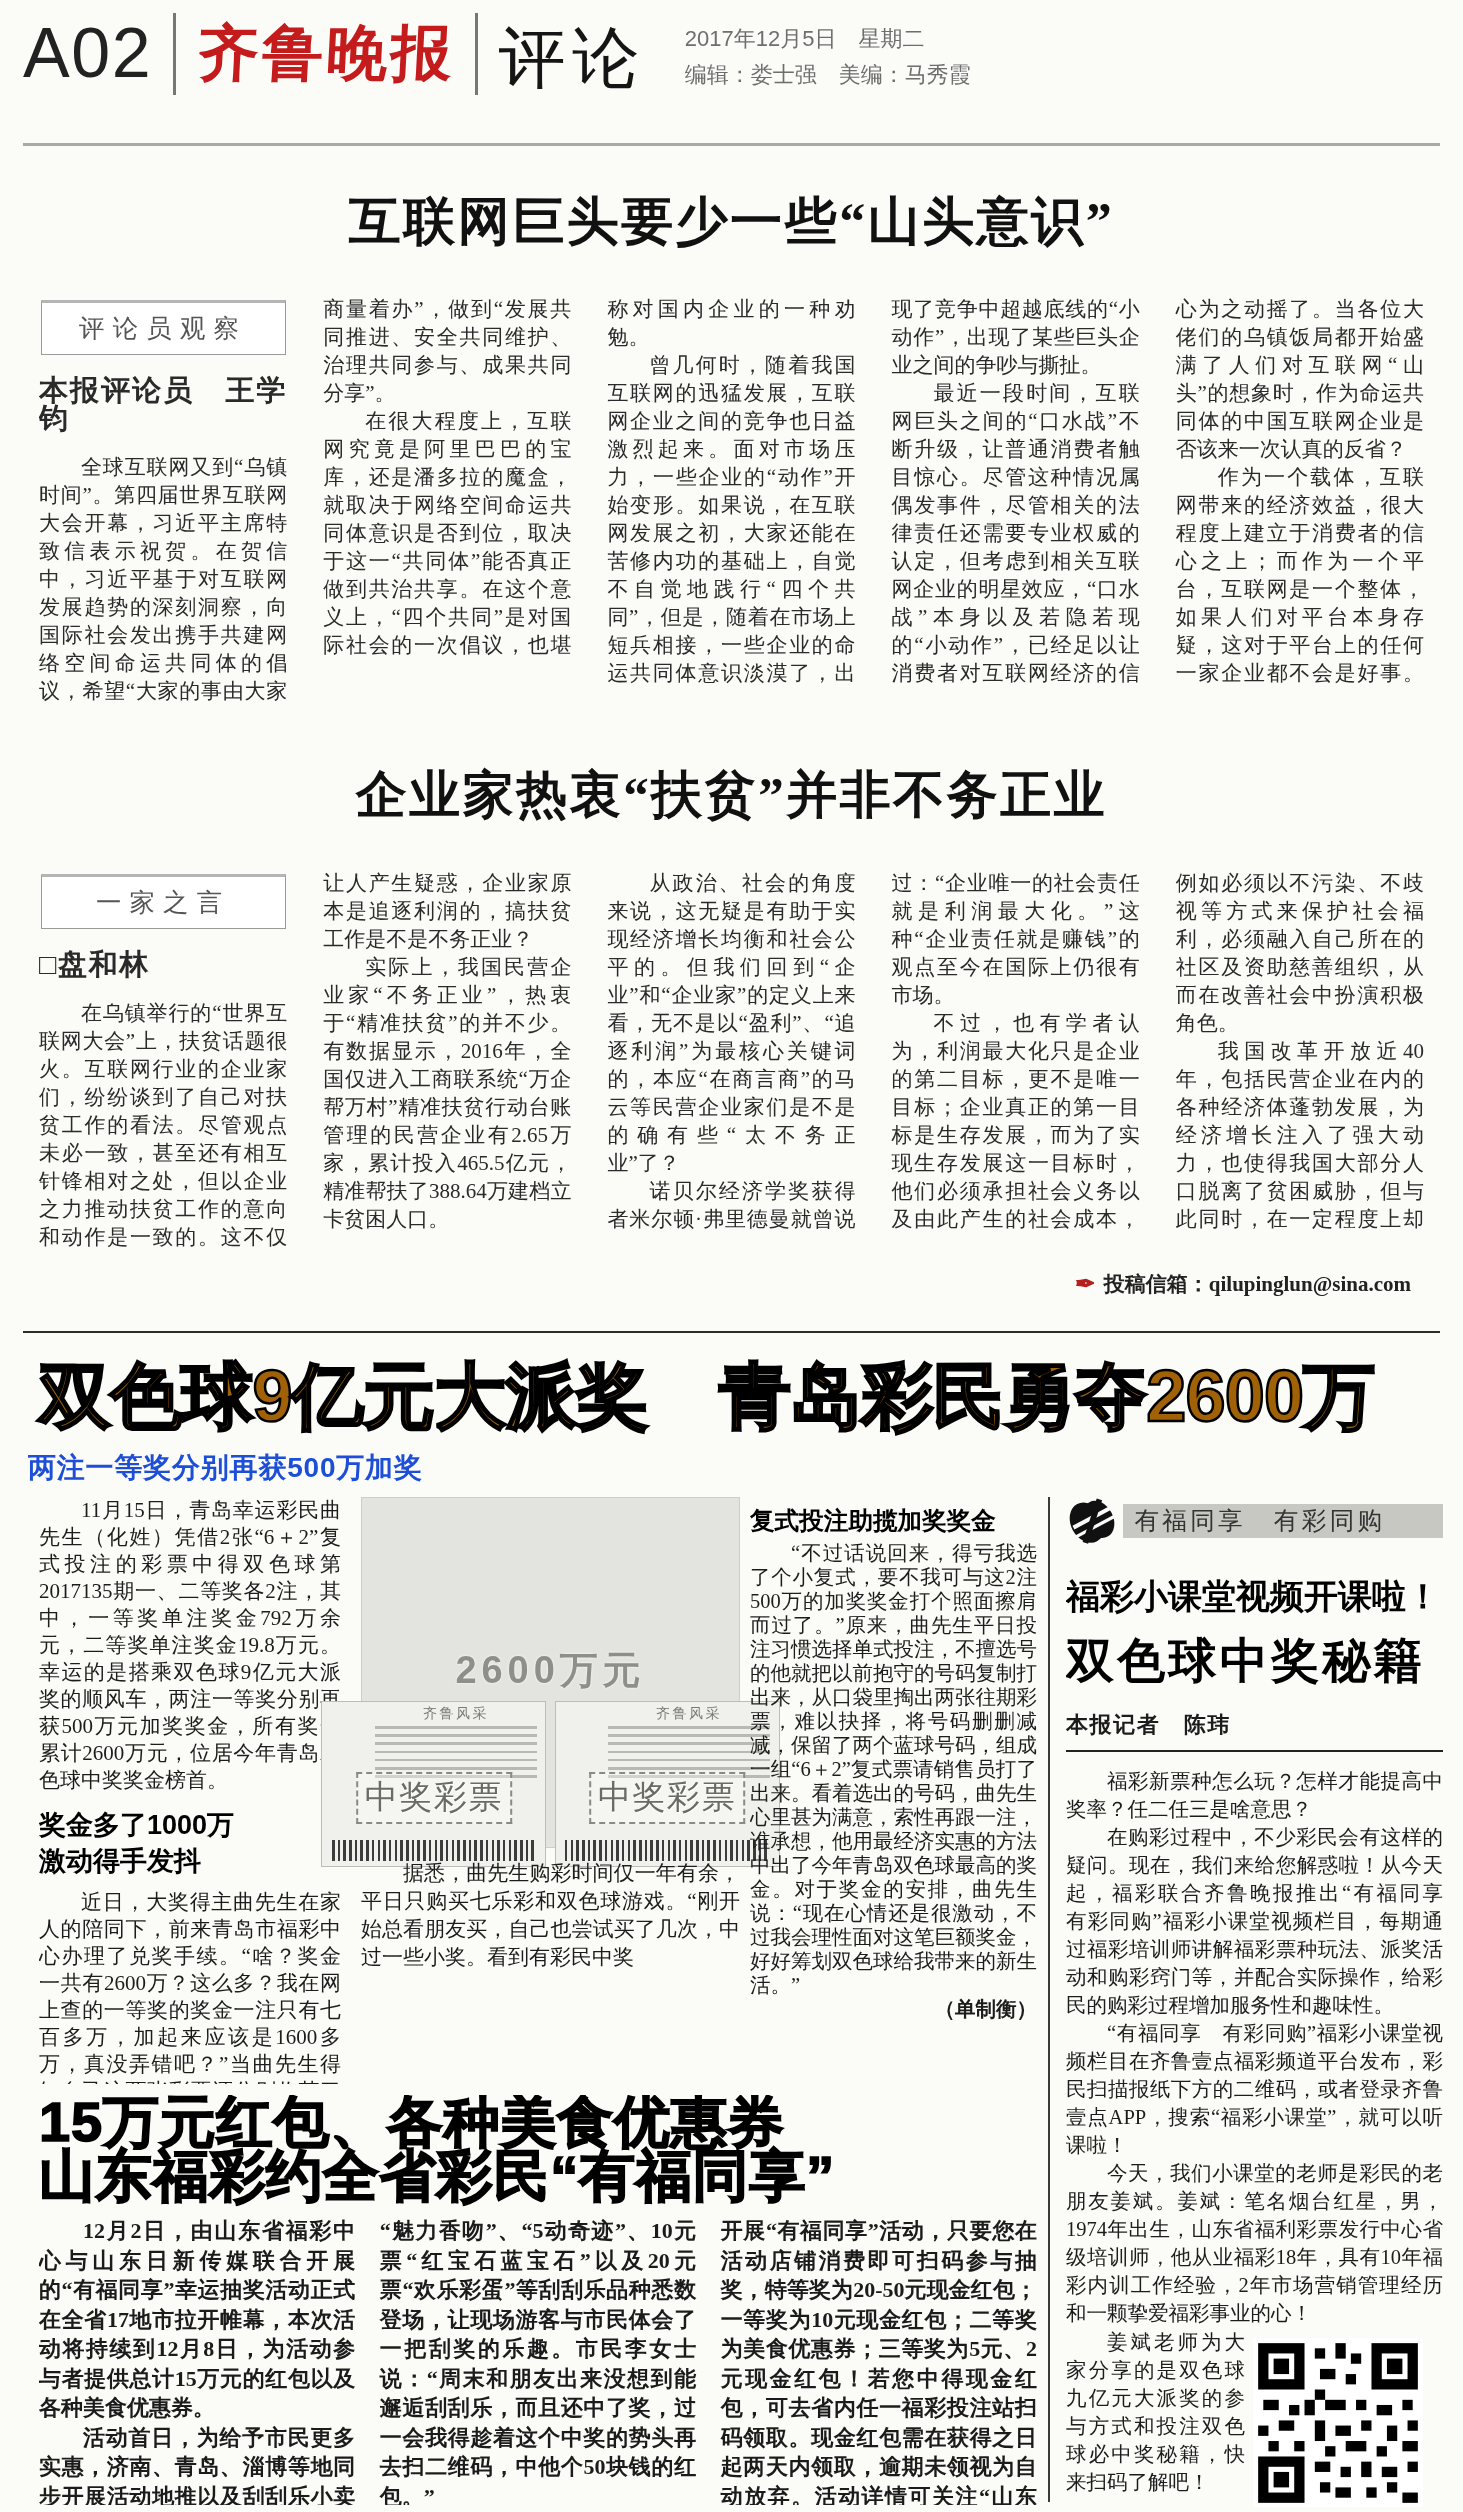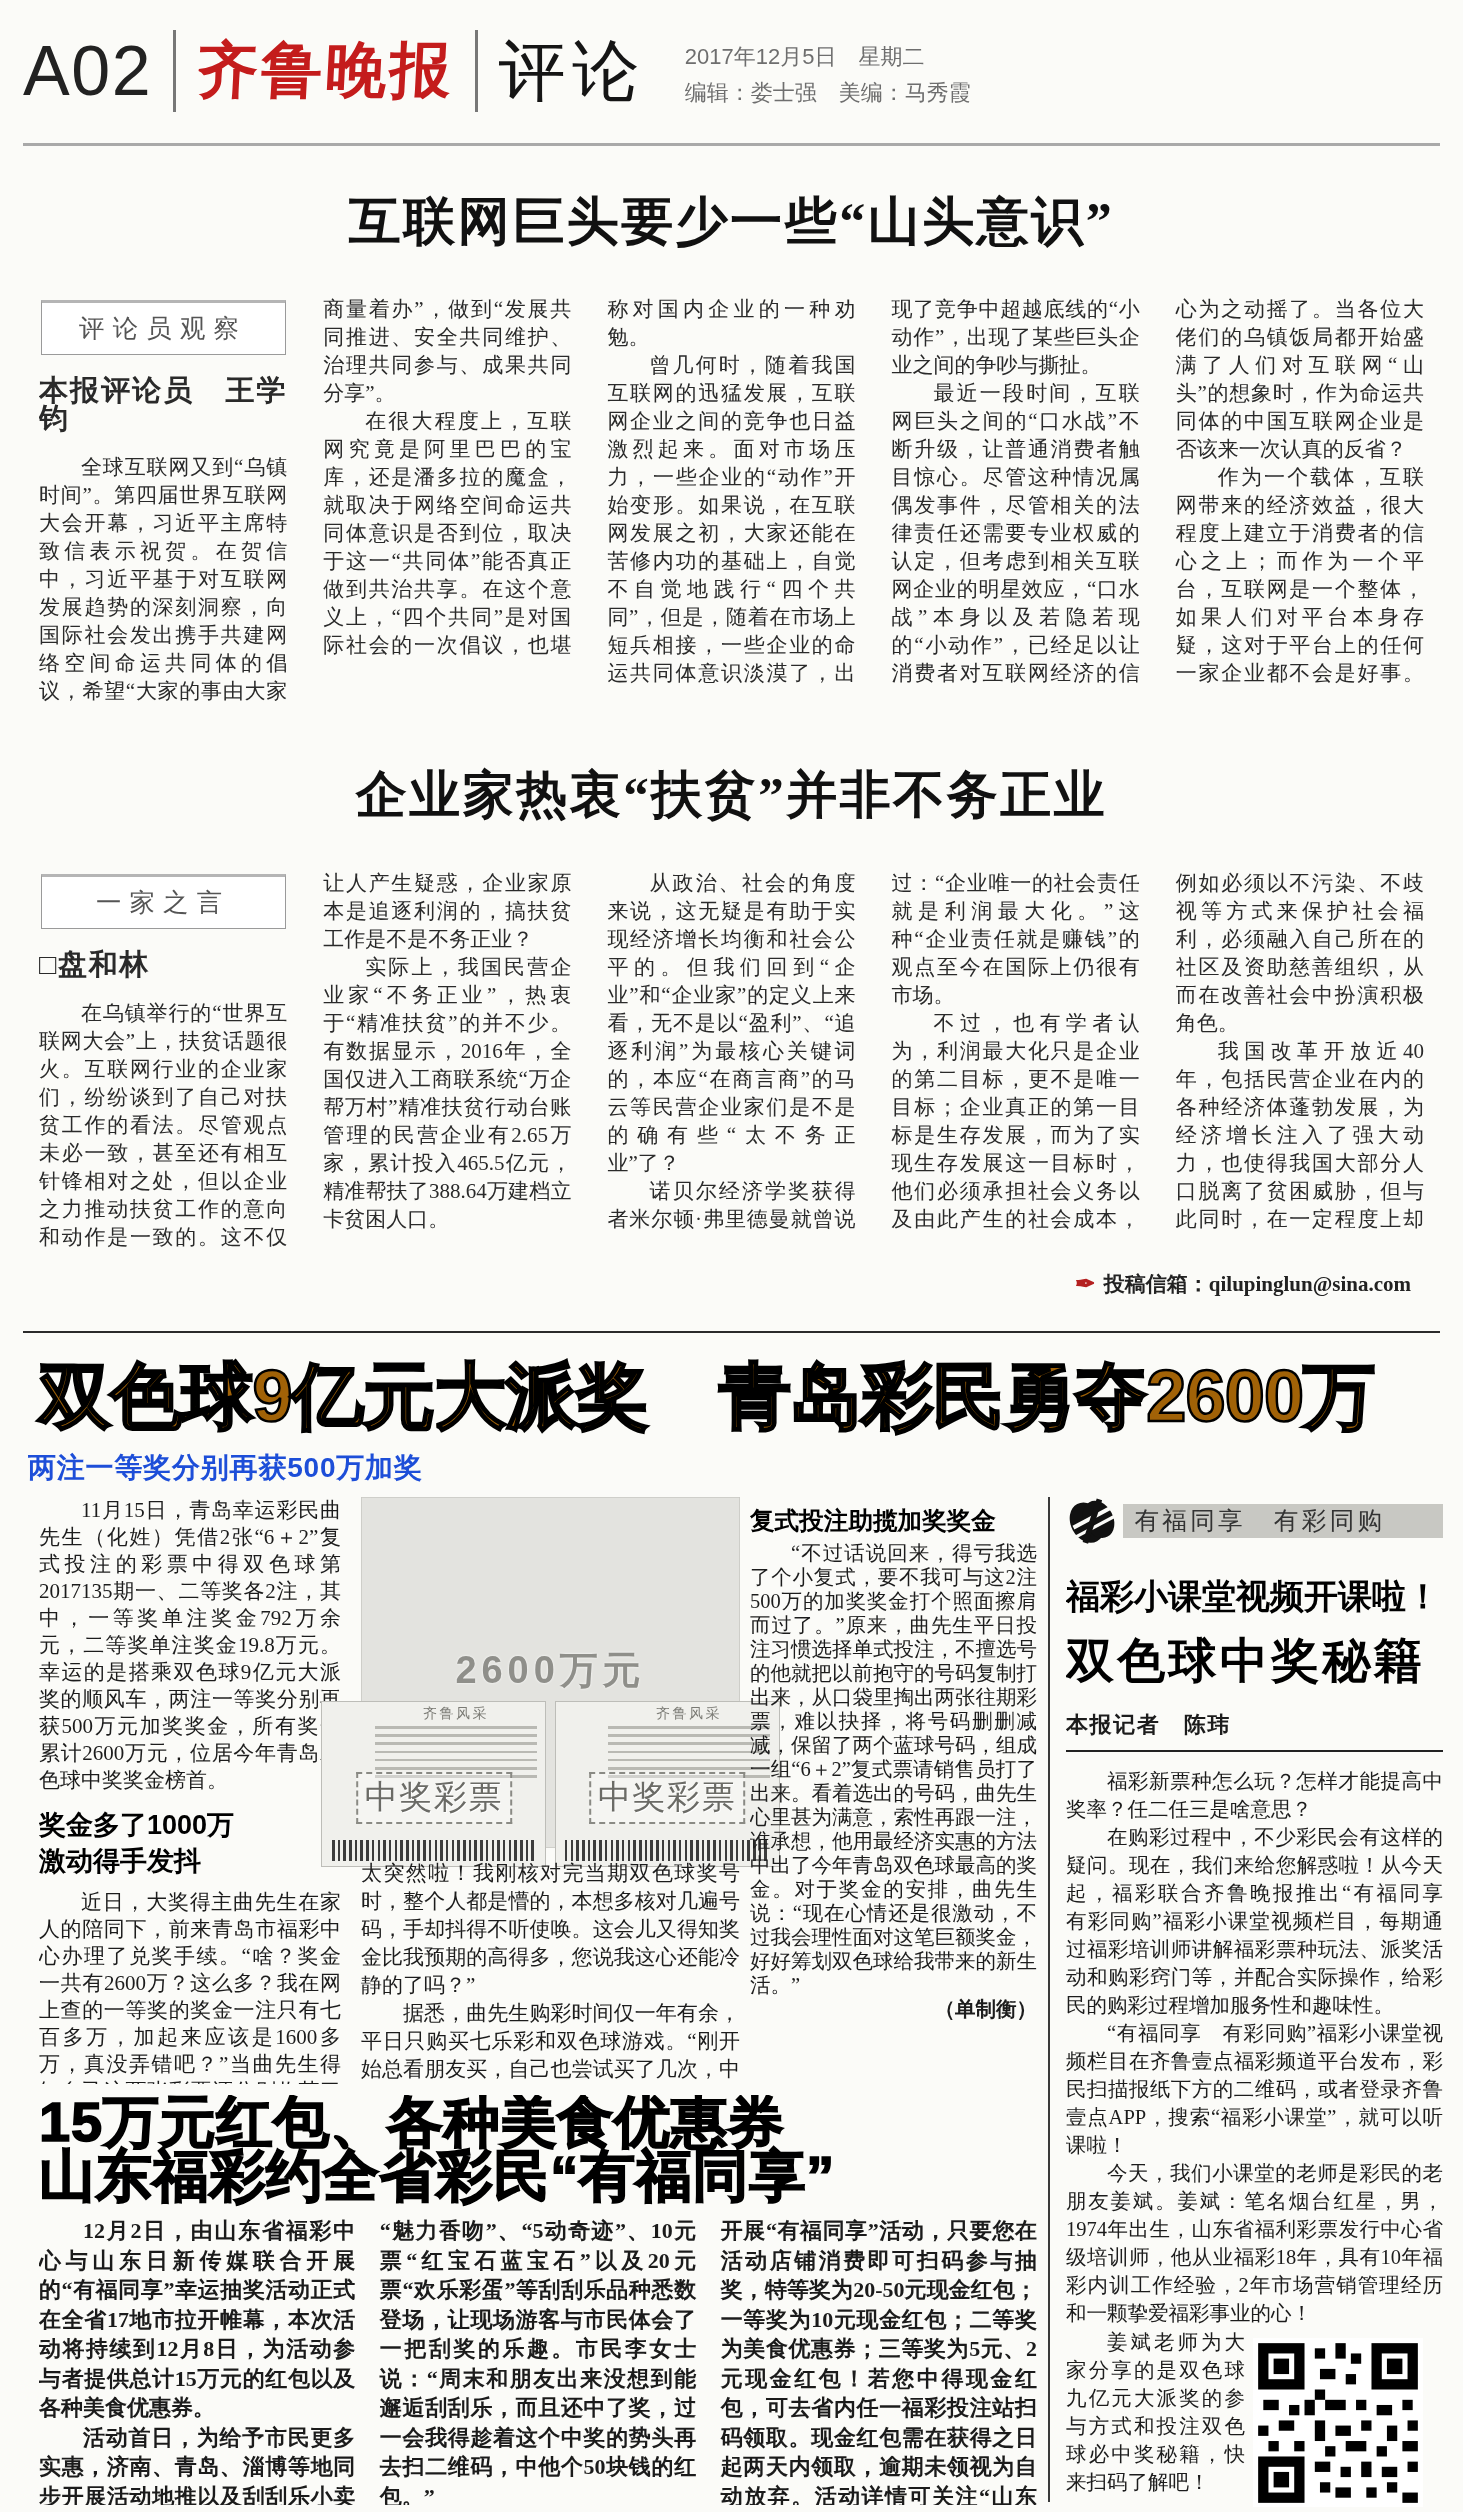--- a/index.html
+++ b/index.html
@@ -1,20 +1,20 @@
 <!DOCTYPE html>
 <html style="font-size:13px"><head>
 <meta charset="utf-8">
 <style>
   html,body{margin:0;padding:0;background:#d8d8d4;}
   .page{position:relative;width:1463px;height:2512px;background:#fbfbf8;margin:0 auto;
         font-family:"Liberation Serif",serif;color:#1c1c1c;overflow:hidden;}
 
   
-  .masthead{position:absolute;top:13px;left:23px;right:23px;height:116px;display:flex;align-items:center;}
+  .masthead{position:absolute;top:13px;left:23px;right:23px;height:116px;display:flex;}
   .pagenum{font-family:"Liberation Sans",sans-serif;font-size:70px;color:#222;letter-spacing:1.6px;}
   .mast-div{width:2.5px;height:82px;background:#777;margin:0 21px;}
   .paperlogo{font-size:61px;font-weight:bold;color:#c41c1c;letter-spacing:3.3px;transform:skewX(-3deg);}
   .sectionname{font-size:67px;color:#151515;letter-spacing:6.6px;}
   .mastinfo{margin-left:39px;font-family:"Liberation Sans",sans-serif;color:#6e6e6e;font-size:22px;line-height:36px;margin-top:8.2px;}
   .header-rule{position:absolute;top:143px;left:23px;right:23px;height:2.5px;background:#a9a9a9;}
 
   
   .oparticle{position:absolute;left:39px;right:39px;}
   .oparticle h1{margin:0;text-align:center;font-size:52px;font-weight:bold;letter-spacing:2.5px;color:#111;}
@@ -172,21 +172,20 @@
       <div class="ticket">
         <div class="ticket-head">齐鲁风采</div>
         <div class="tprint"></div>
         <div class="ticket-caption">中奖彩票</div>
         <div class="barcode"></div>
       </div>
     </div>
   </div>
 
   <div class="lotcol lot-mid">
-    <p class="cont">太突然啦！我刚核对完当期双色球奖号时，整个人都是懵的，本想多核对几遍号码，手却抖得不听使唤。这会儿又得知奖金比我预期的高得多，您说我这心还能冷静的了吗？”</p>
     <p>据悉，曲先生购彩时间仅一年有余，平日只购买七乐彩和双色球游戏。“刚开始总看朋友买，自己也尝试买了几次，中过一些小奖。看到有彩民中奖</p>
   </div>
 
   <div class="lotcol lot-right">
     <h4>复式投注助揽加奖奖金</h4>
     <p>“不过话说回来，得亏我选了个小复式，要不我可与这2注500万的加奖奖金打个照面擦肩而过了。”原来，曲先生平日投注习惯选择单式投注，不擅选号的他就把以前抱守的号码复制打出来，从口袋里掏出两张往期彩票，难以抉择，将号码删删减减，保留了两个蓝球号码，组成一组“6＋2”复式票请销售员打了出来。看着选出的号码，曲先生心里甚为满意，索性再跟一注，谁承想，他用最经济实惠的方法中出了今年青岛双色球最高的奖金。对于奖金的安排，曲先生说：“现在心情还是很激动，不过我会理性面对这笔巨额奖金，好好筹划双色球给我带来的新生活。”</p>
     <span class="sig">（单制衡）</span>
   </div>
 
   <div class="vrule"></div>

